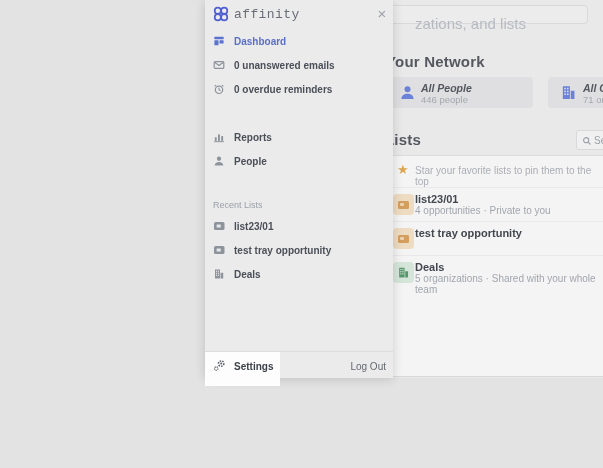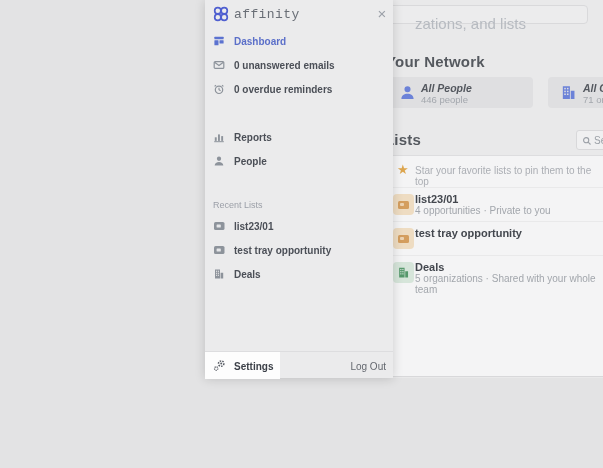--- a/index.html
+++ b/index.html
@@ -39,21 +39,21 @@
   .dr-header { position:absolute; left:0; top:0; width:100%; height:29px; }
   .logo-mark { position:absolute; left:8px; top:6px; width:16px; height:16px; }
   .logo-text { position:absolute; left:29px; top:7px; font-size:13px; color:#696e76; letter-spacing:.4px;font-family:Liberation Mono, monospace; }
   .close-x { position:absolute; left:169px; top:6px; width:16px; height:16px; font-size:15px; line-height:16px; text-align:center; color:#9ba0a8; cursor:pointer; }
   .mi { position:absolute; left:0; width:100%; height:24px; cursor:pointer; }
   .mi .ic { position:absolute; left:8px; top:6px; width:12px; height:12px; }
   .mi .lbl { position:absolute; left:29px; top:7px; font-size:10px; font-weight:600; color:#4b4f57; white-space:nowrap; }
   .mi.active .lbl { color:#5b6fc9; }
   .section-lbl { position:absolute; left:8px; top:200px; font-size:9px; color:#9b9fa7; }
   .dr-footer { position:absolute; left:0; top:351px; width:100%; height:27px; border-top:1px solid #dddddf; }
-  .settings-box { position:absolute; left:0; top:0; width:75px; height:27px; background:#fdfdfd; cursor:pointer; }
+  .settings-box { position:absolute; left:0; top:0; width:75px; height:34px; background:#fdfdfd; cursor:pointer; }
   .settings-ico { position:absolute; left:8px; top:7px; width:13px; height:13px; }
   .settings-lbl { position:absolute; left:29px; top:9px; font-size:10px; font-weight:bold; color:#3c4048; }
   .logout { position:absolute; right:7px; top:9px; font-size:10px; color:#64686f; cursor:pointer; }
 
   svg { display:block; }
   .g-fill { fill:#8d939b; }
   .g-stroke { stroke:#8d939b; fill:none; }
 </style>
 </head>
 <body>

